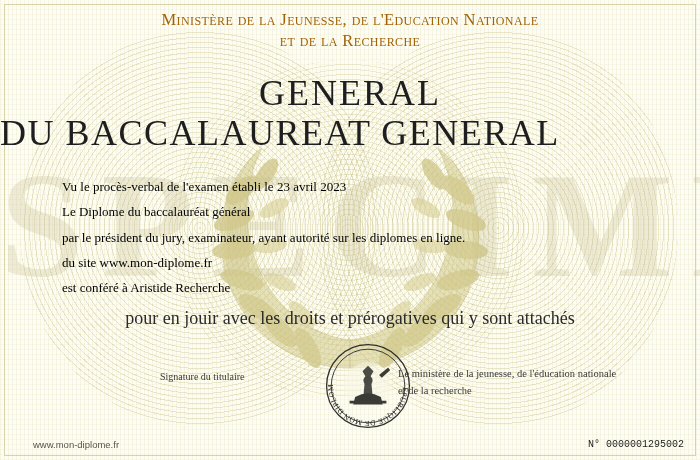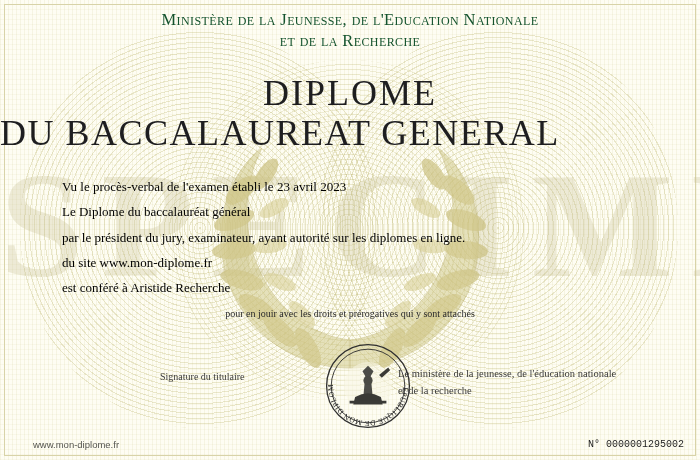--- a/index.html
+++ b/index.html
@@ -89,21 +89,21 @@
   
   .ministry {
     position: absolute;
     left: 0; right: 0;
     top: 10px;
     text-align: center;
     font-size: 16.5px;
     font-variant: small-caps;
     letter-spacing: .4px;
     line-height: 1.25;
-    color: #14532d;
+    color: #a16207;
   }
   .ministry .l2 { display: block; }
 
   
   .title1 {
     position: absolute;
     left: 0; right: 0;
     top: 72px;
     text-align: center;
     font-size: 36px;
@@ -130,21 +130,21 @@
     line-height: 1.95;
     color: #000000;
   }
   .body-text div { white-space: nowrap; }
 
   .rights {
     position: absolute;
     left: 0; right: 0;
     top: 308px;
     text-align: center;
-    font-size: 10px;
+    font-size: 18px;
     color: #2a2a2c;
   }
 
   
   .sig-left {
     position: absolute;
     left: 160px;
     top: 371px;
     font-size: 10px;
     color: #3a3a3a;
@@ -235,21 +235,21 @@
       <ellipse cx="250" cy="152" rx="17" ry="7" transform="rotate(-22 250 152)"></ellipse>
       <ellipse cx="228" cy="184" rx="17" ry="7" transform="rotate(-45 228 184)"></ellipse>
     </g>
   </svg>
 
   <div class="ministry">
     <span>Ministère de la Jeunesse, de l'Education Nationale</span>
     <span class="l2">et de la Recherche</span>
   </div>
 
-  <div class="title1">DIPLOME</div>
+  <div class="title1">GENERAL</div>
   <div class="title2">DU BACCALAUREAT GENERAL</div>
 
   <div class="body-text">
     <div>Vu le procès-verbal de l'examen établi le 23 avril 2023</div>
     <div>Le Diplome du baccalauréat général</div>
     <div>par le président du jury, examinateur, ayant autorité sur les diplomes en ligne.</div>
     <div>du site www.mon-diplome.fr</div>
     <div>est conféré à Aristide Recherche</div>
   </div>
 

